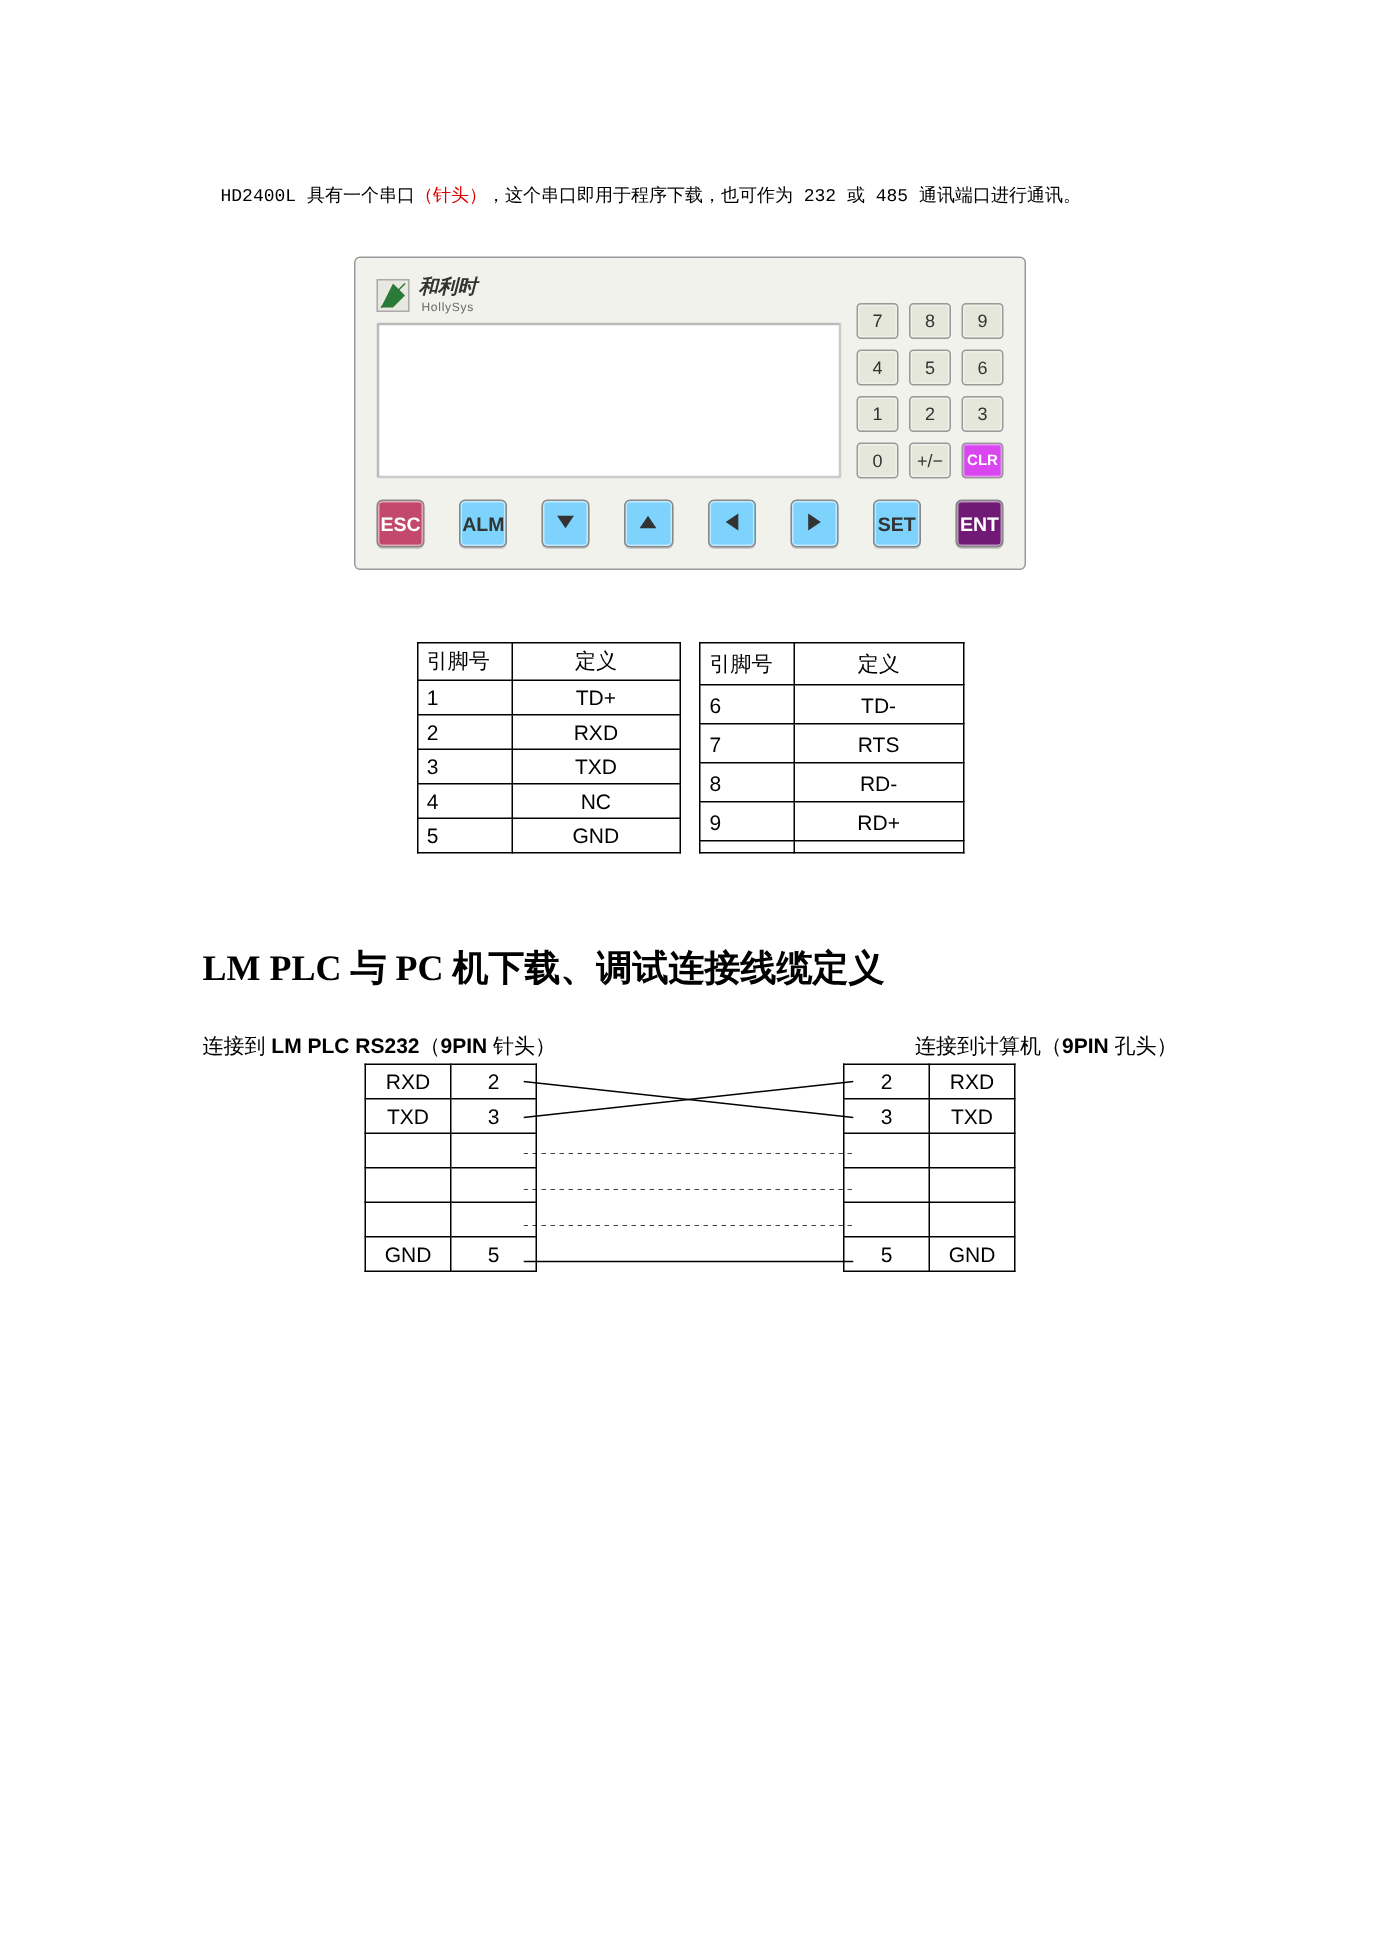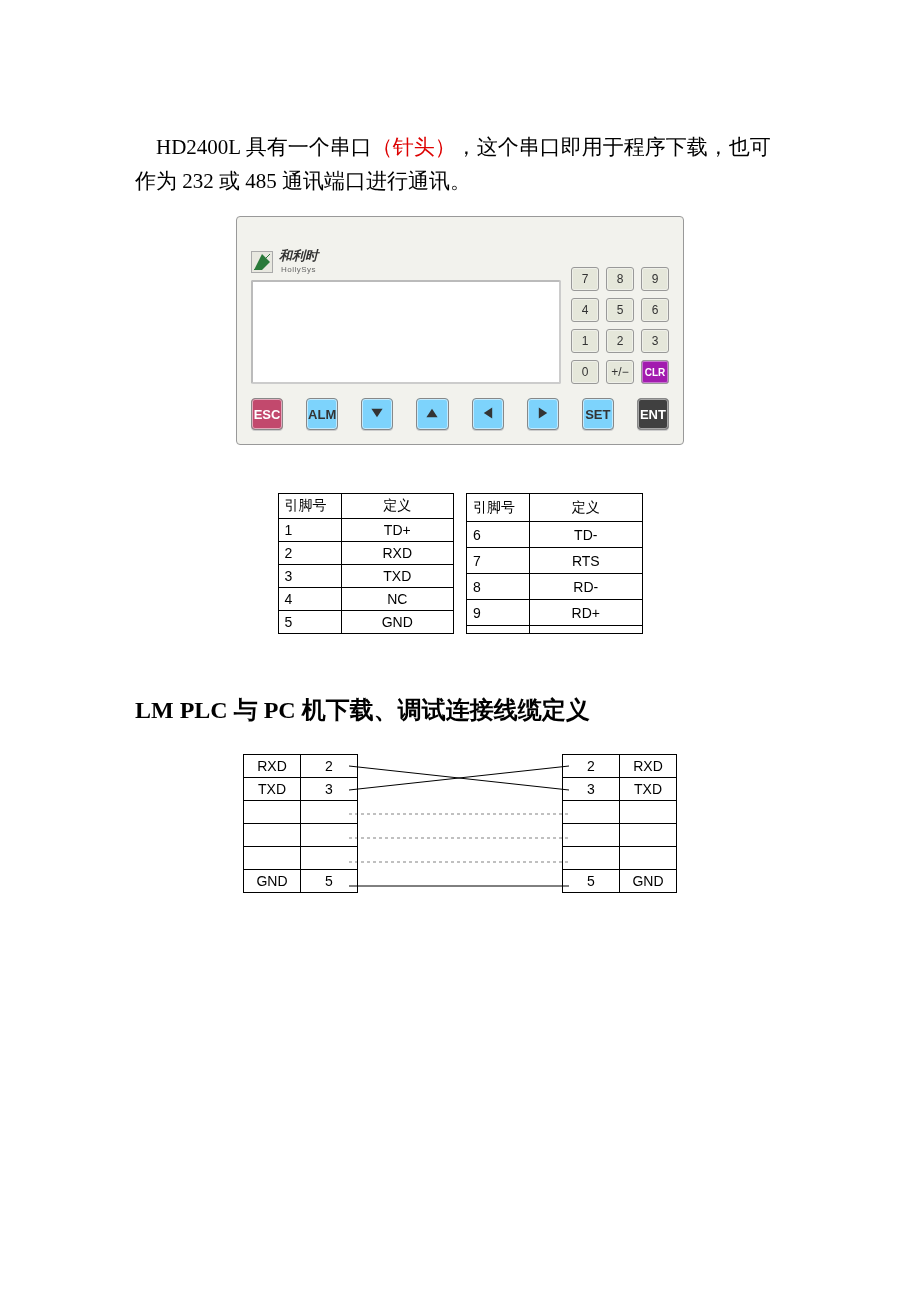--- a/index.html
+++ b/index.html
@@ -12,42 +12,41 @@
     padding: 110px 135px 0 135px;
     color: #000;
   }
   h2.title {
     font-size: 24px;
     font-weight: bold;
     margin: 0 0 28px 0;
     font-family: "SimSun", serif;
   }
   .intro {
-    font-size: 21px;
+    font-size: 12px;
     line-height: 1.6;
-    margin-bottom: 18px;
-    font-family: Liberation Serif, serif;
+    margin-bottom: 30px;
+    font-family: Liberation Mono, monospace;
   }
   .red { color: #d00; }
   .device-wrap {
     text-align: center;
   }
   .device {
     display: inline-block;
     width: 448px;
     border: 1px solid #999;
     background: #f2f2ed;
     padding: 12px 14px 14px 14px;
     box-sizing: border-box;
     border-radius: 4px;
   }
   .device-top {
     display: flex;
     gap: 14px;
-    margin-top: 20px;
   }
   .screen-area {
     flex: 1;
   }
   .logo-row {
     display: flex;
     align-items: center;
     gap: 6px;
     margin-bottom: 6px;
   }
@@ -86,21 +85,21 @@
     border: 1px solid #999;
     border-radius: 3px;
     font-size: 12px;
     display: flex;
     align-items: center;
     justify-content: center;
     color: #333;
     box-shadow: inset 0 0 0 1px #fff6;
   }
   .key.clr {
-    background: #a21caf;
+    background: #d946ef;
     color: #fff;
     font-size: 10px;
     font-weight: bold;
   }
   .btn-row {
     display: flex;
     gap: 23px;
     margin-top: 14px;
   }
   .btn {
@@ -111,21 +110,21 @@
     background: #7dd3fc;
     display: flex;
     align-items: center;
     justify-content: center;
     font-size: 13px;
     font-weight: bold;
     color: #333;
     box-shadow: inset 0 0 0 1px #fff8, 0 1px 0 #ccc;
   }
   .btn.esc { background: #c2496d; color: #fff; }
-  .btn.ent { background: #404040; color: #fff; }
+  .btn.ent { background: #701a75; color: #fff; }
   .btn svg { width: 14px; height: 14px; }
   .pin-tables {
     display: flex;
     gap: 12px;
     margin: 48px auto 0 auto;
     width: 365px;
   }
   table.pin {
     border-collapse: collapse;
     font-size: 14px;
@@ -309,20 +308,28 @@
       <tr>
             <td class="pin"></td>
             <td></td>
           </tr>
     </tbody>
       </table>
   </div>
 
   <h2 class="title2">LM PLC 与 PC 机下载、调试连接线缆定义</h2>
 
+  <div class="cable-labels">
+    <span class="l">
+      <span>连接到 </span><b>LM PLC RS232</b><span>（</span><b>9PIN</b><span> 针头）</span>
+    </span>
+    <span class="r">
+      <span>连接到计算机（</span><b>9PIN</b><span> 孔头）</span>
+    </span>
+  </div>
 
   <div class="cable-wrap">
     <table class="cable-table cable-left">
       <tbody>
           <tr>
             <td>RXD</td>
             <td>2</td>
           </tr>
       <tr>
             <td>TXD</td>

